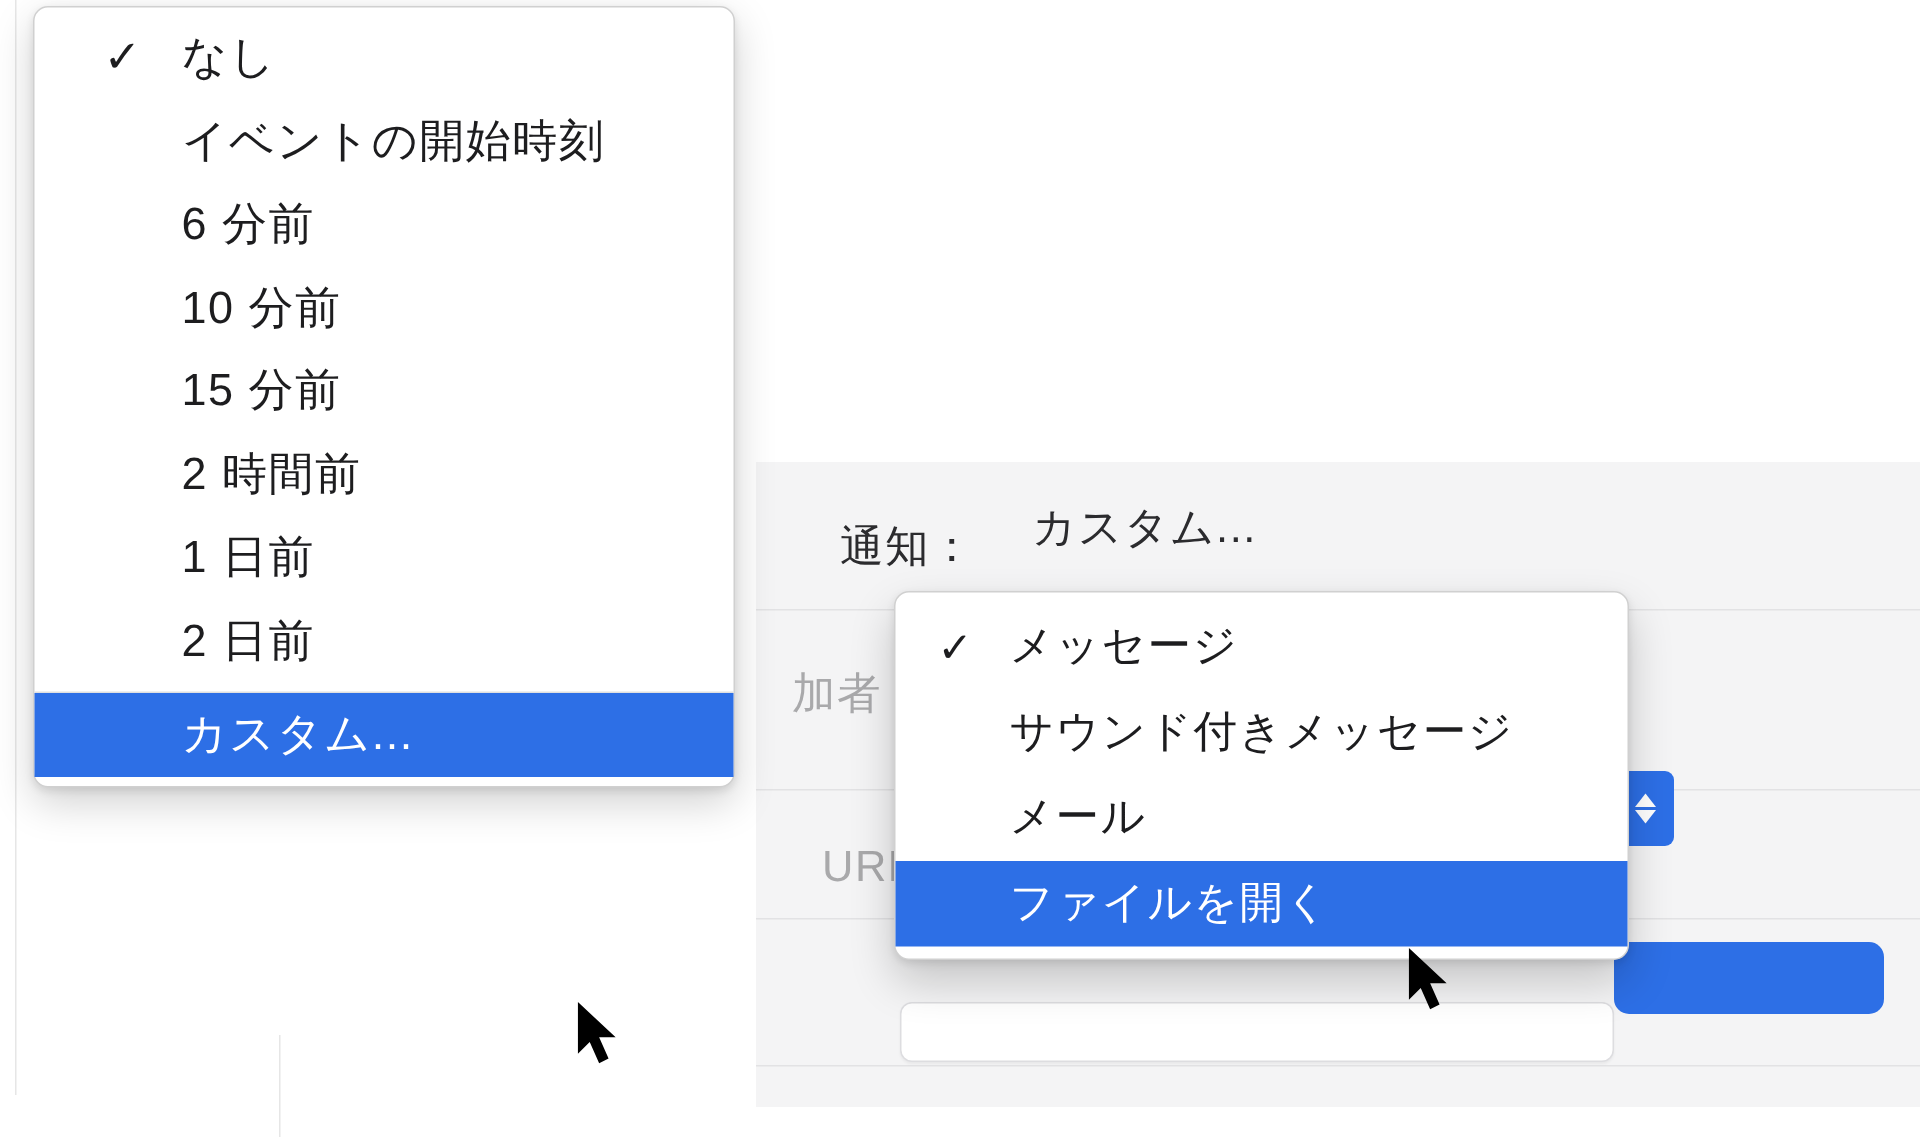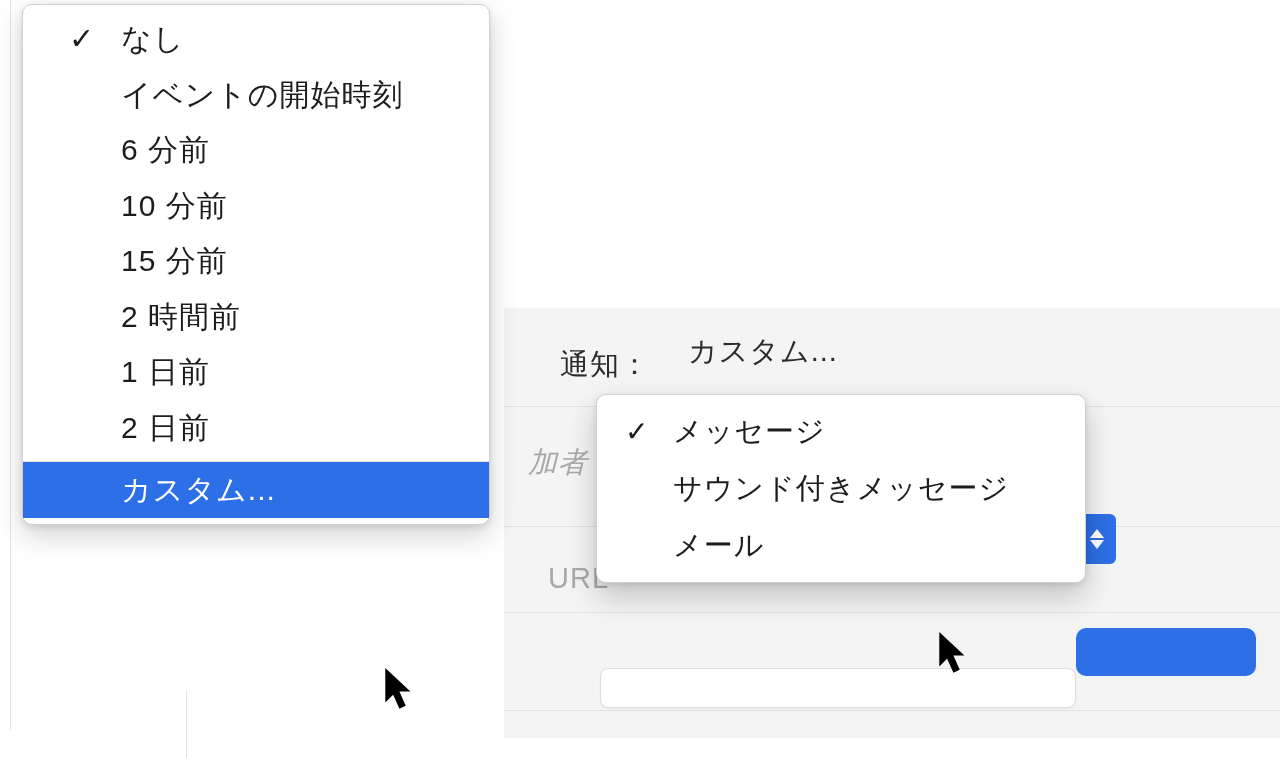--- a/index.html
+++ b/index.html
@@ -112,21 +112,20 @@
     }
 
     
     .partial-attendee {
       position: absolute;
       left: 528px;
       top: 443px;
       font-size: 29px;
       color: #a9a9ab;
       letter-spacing: 1px;
-      font-style: italic;
     }
     .partial-url {
       position: absolute;
       left: 548px;
       top: 562px;
       font-size: 29px;
       color: #a9a9ab;
       letter-spacing: 1px;
     }
 
@@ -298,20 +297,23 @@
   <div class="item">
     <span class="check">✓</span>
     <span>メッセージ</span>
   </div>
   <div class="item">
     <span>サウンド付きメッセージ</span>
   </div>
   <div class="item">
     <span>メール</span>
   </div>
+  <div class="item highlight">
+    <span>ファイルを開く</span>
+  </div>
 </div>
 
 <svg class="cursor-left cursor-svg" viewBox="0 0 20 28">
   <polygon class="body" points="0,0 0,22 5,17 9,26 13,24 9,15 16,15"></polygon>
 </svg>
 
 <svg class="cursor-right cursor-svg" viewBox="0 0 20 28">
   <polygon class="body" points="0,0 0,22 5,17 9,26 13,24 9,15 16,15"></polygon>
 </svg>
 

